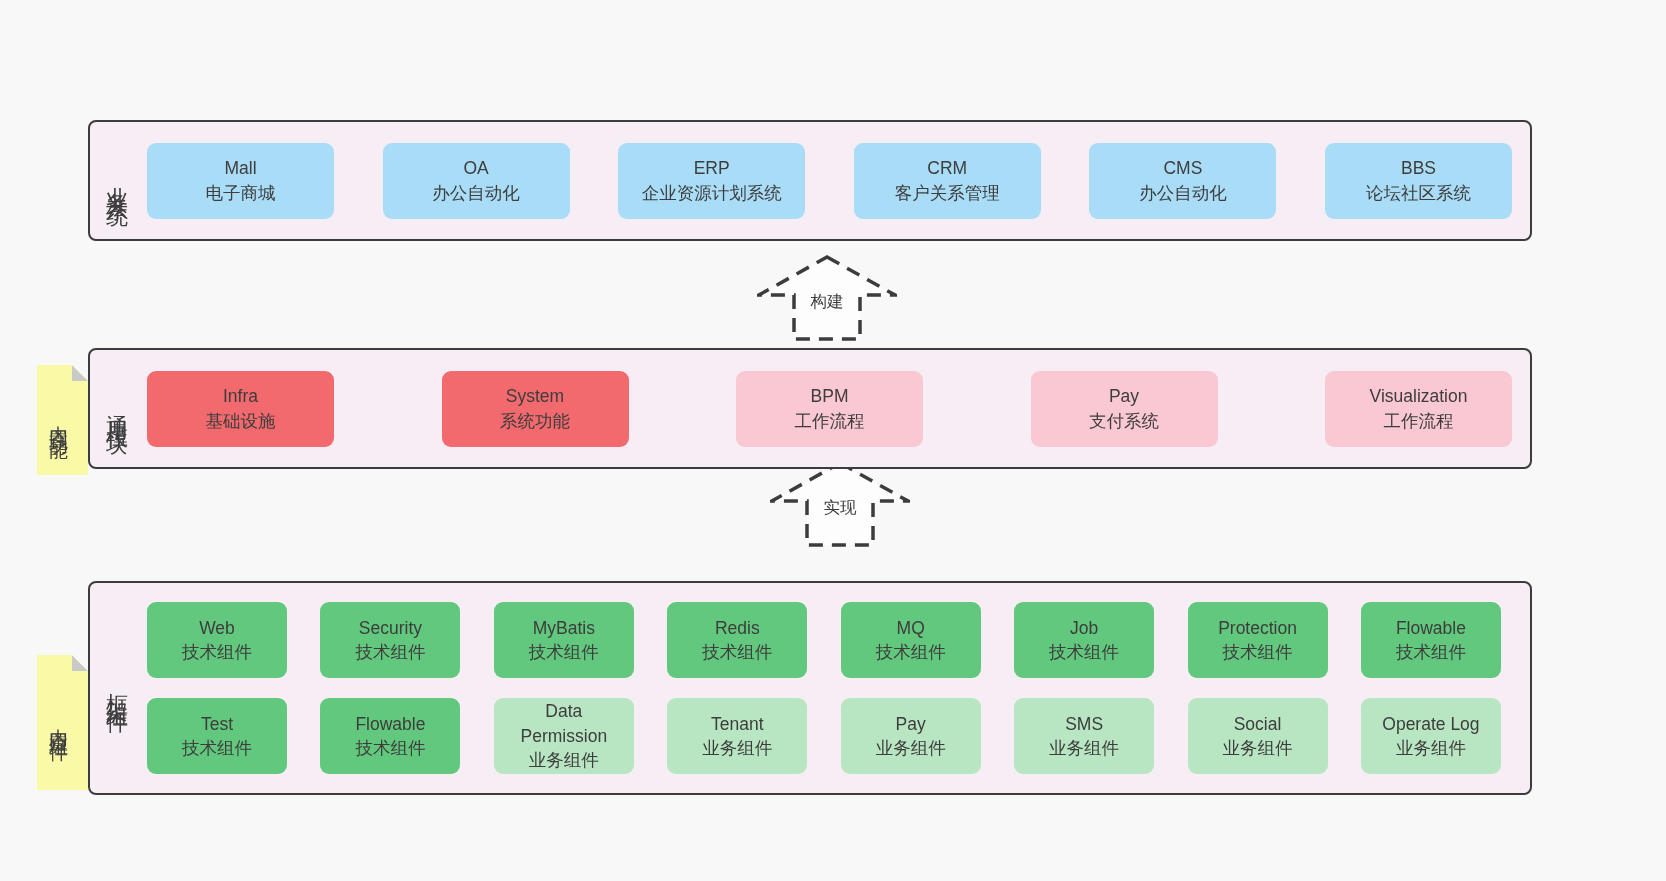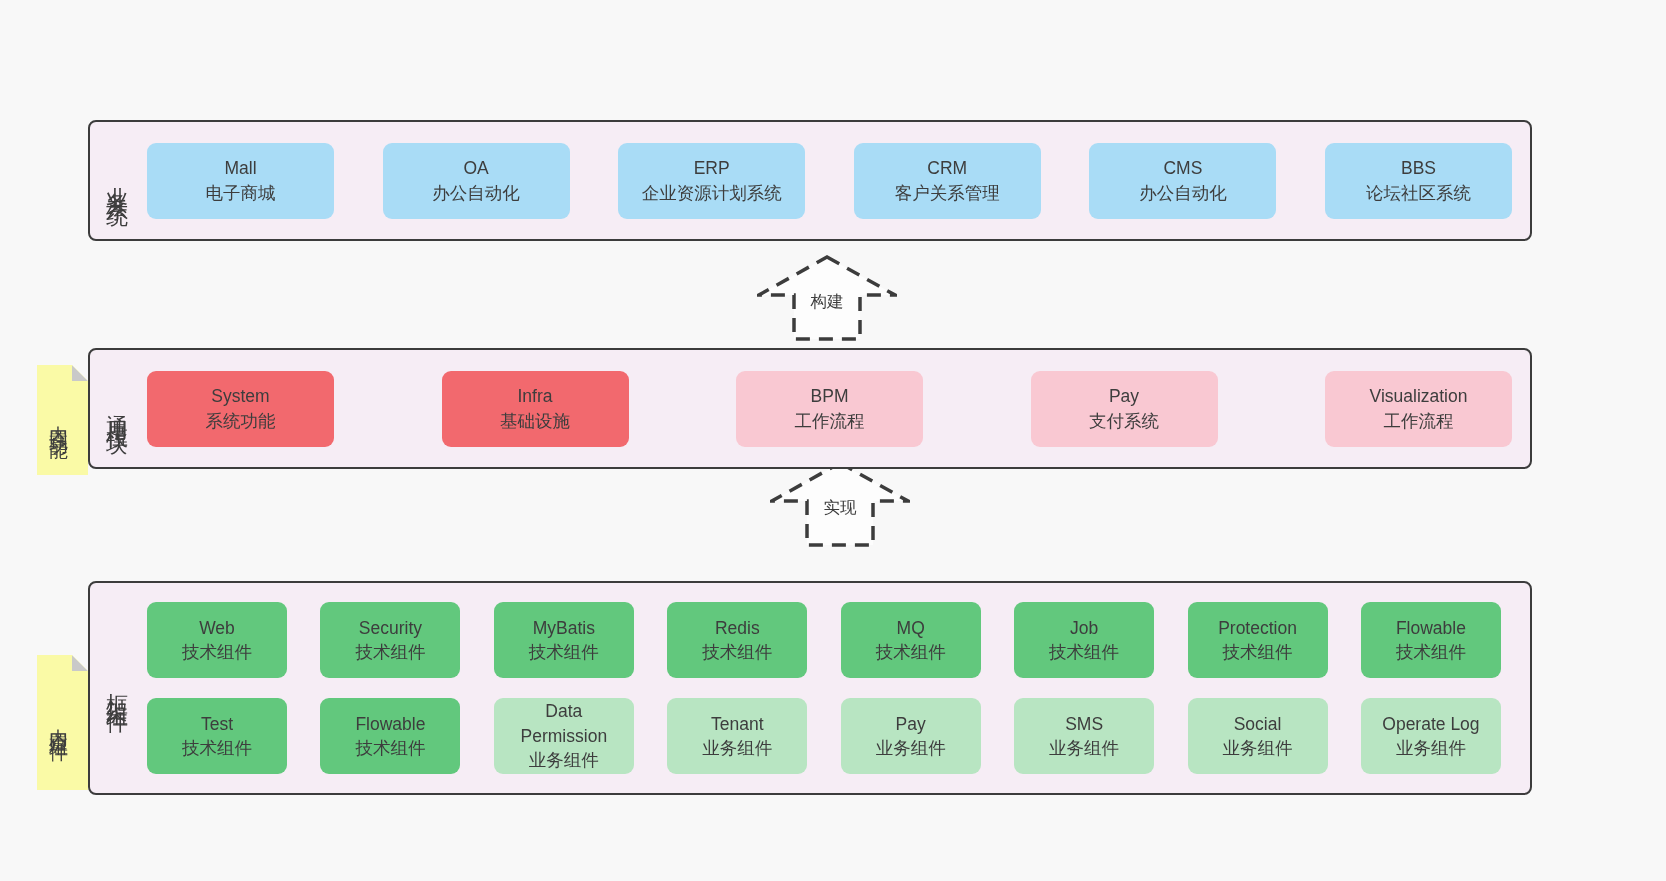--- a/index.html
+++ b/index.html
@@ -148,26 +148,26 @@
   </div>
 
   <div class="sticky" style="left:37px;top:365px;height:110px;">
     <span class="fold"></span>
     <span class="sticky-text">内置功能</span>
   </div>
   <div class="panel" style="left:88px;top:348px;width:1444px;height:121px;">
     <div class="side-label">通用模块</div>
     <div class="row">
       <div class="box red w6">
+        <div>Infra</div>
+        <div>基础设施</div>
+      </div>
+      <div class="box red w6">
         <div>System</div>
         <div>系统功能</div>
-      </div>
-      <div class="box red w6">
-        <div>Infra</div>
-        <div>基础设施</div>
       </div>
       <div class="box pink w6">
         <div>BPM</div>
         <div>工作流程</div>
       </div>
       <div class="box pink w6">
         <div>Pay</div>
         <div>支付系统</div>
       </div>
       <div class="box pink w6">

